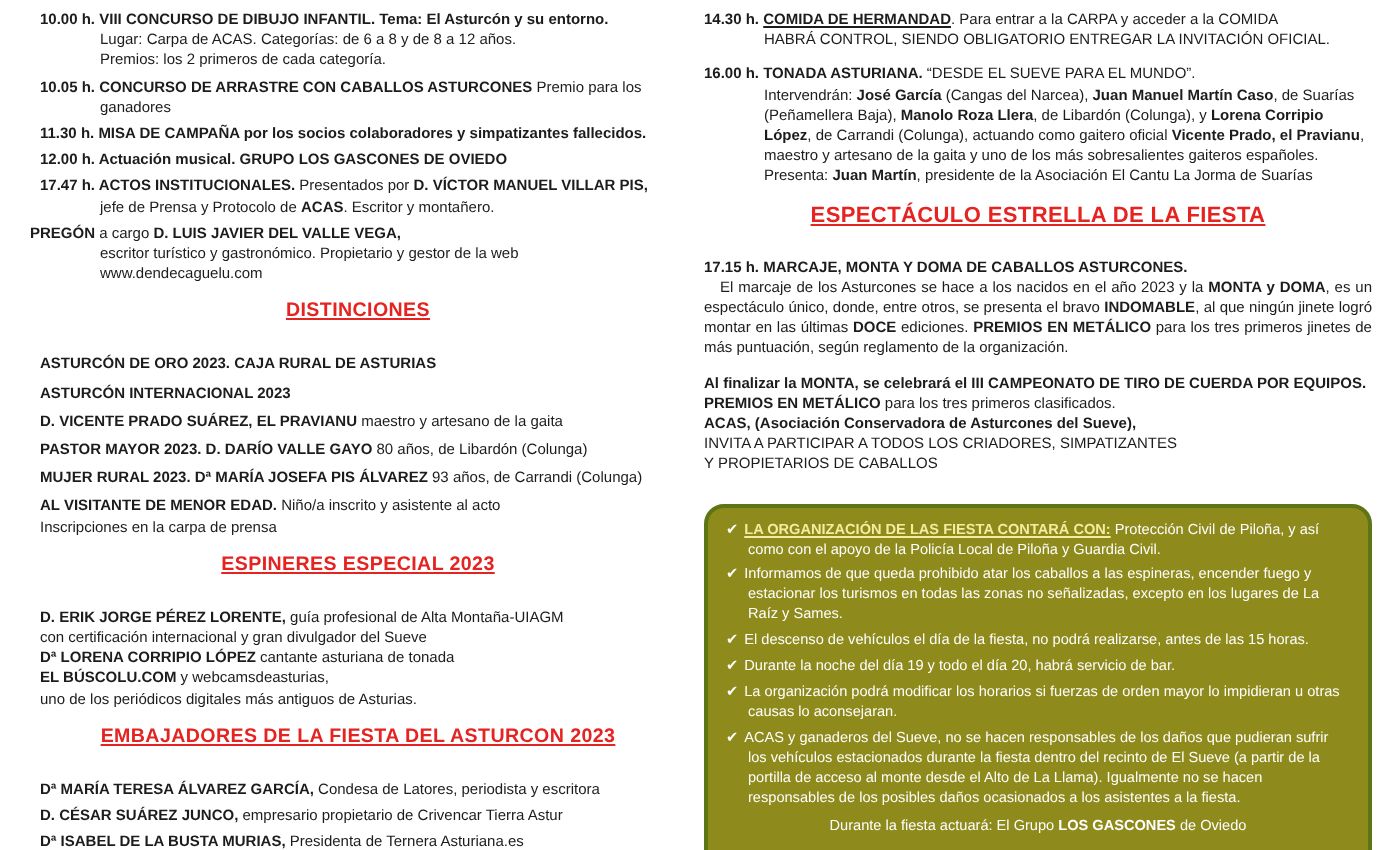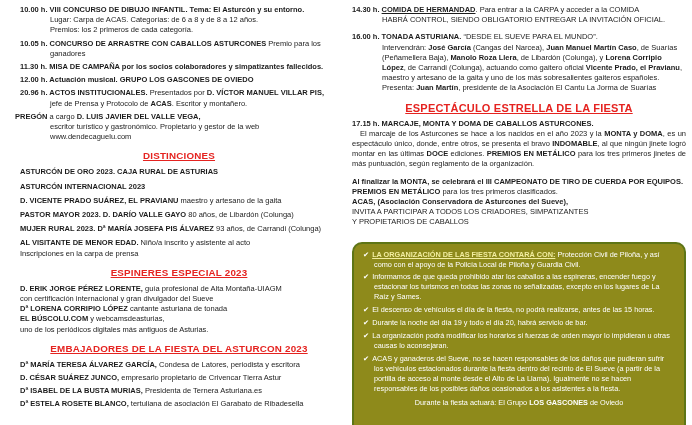--- a/index.html
+++ b/index.html
@@ -20,21 +20,21 @@
   .sub{padding-left:30px;}
   .preg{margin-left:-5px;}
   .center{text-align:left;}
   .just{text-align:justify;text-indent:8px;}
   .g1{margin-top:3px;}
   .g2{margin-top:7px;}
   .sp{margin-top:4px;}
   .sp2{margin-top:3px;}
   .hd{
     color:var(--red,#e52320);font-weight:700;text-decoration:underline;
-    text-align:center;font-size:9.8px;line-height:12px;margin-top:8px;margin-bottom:5px;
+    text-align:center;font-size:9.8px;line-height:12px;margin-top:8px;margin-bottom:15px;
     letter-spacing:.2px;
   }
   .hdl{font-size:11px;}
   .note-title{
     color:var(--red,#e52320);font-weight:700;text-align:center;
     font-size:12px;line-height:13px;letter-spacing:2.8px;margin-top:6px;
   }
   .note-box{
     margin-top:14px;
     background:var(--olive,#8e8a1b);
@@ -54,21 +54,21 @@
 <body>
 
 <div class="page">
   <div class="col col-left">
       <div class="ln sched"><span class="b">10.00 h. </span><span class="b">VIII CONCURSO DE DIBUJO INFANTIL. Tema: El Asturcón y su entorno.</span></div>
       <div class="ln sub"><span class="">Lugar: Carpa de ACAS. Categorías: de 6 a 8 y de 8 a 12 años.</span></div>
       <div class="ln sub"><span class="">Premios: los 2 primeros de cada categoría.</span></div>
       <div class="ln sched g1"><span class="b">10.05 h. </span><span class="b">CONCURSO DE ARRASTRE CON CABALLOS ASTURCONES </span><span class="">Premio para los ganadores</span></div>
       <div class="ln sched g1"><span class="b">11.30 h. </span><span class="b">MISA DE CAMPAÑA por los socios colaboradores y simpatizantes fallecidos.</span></div>
       <div class="ln sched g1"><span class="b">12.00 h. </span><span class="b">Actuación musical. GRUPO LOS GASCONES DE OVIEDO</span></div>
-      <div class="ln sched g1"><span class="b">20.96 h. </span><span class="b">ACTOS INSTITUCIONALES. </span><span class="">Presentados por </span><span class="b">D. VÍCTOR MANUEL VILLAR PIS,</span></div>
+      <div class="ln sched g1"><span class="b">17.47 h. </span><span class="b">ACTOS INSTITUCIONALES. </span><span class="">Presentados por </span><span class="b">D. VÍCTOR MANUEL VILLAR PIS,</span></div>
       <div class="ln sub"><span class="">jefe de Prensa y Protocolo de </span><span class="b">ACAS</span><span class="">. Escritor y montañero.</span></div>
       <div class="ln sched g1 preg"><span class="b">PREGÓN </span><span class="">a cargo </span><span class="b">D. LUIS JAVIER DEL VALLE VEGA,</span></div>
       <div class="ln sub"><span class="">escritor turístico y gastronómico. Propietario y gestor de la web www.dendecaguelu.com</span></div>
       <div class="ln hd"><span class="">DISTINCIONES</span></div>
       <div class="ln center sp"><span class="b">ASTURCÓN DE ORO 2023.  CAJA RURAL DE ASTURIAS</span></div>
       <div class="ln center sp"><span class="b">ASTURCÓN INTERNACIONAL 2023</span></div>
       <div class="ln center sp"><span class="b">D. VICENTE PRADO SUÁREZ, EL PRAVIANU </span><span class="">maestro y artesano de la gaita</span></div>
       <div class="ln center sp"><span class="b">PASTOR MAYOR 2023. D. DARÍO VALLE GAYO </span><span class="">80 años, de Libardón (Colunga)</span></div>
       <div class="ln center sp"><span class="b">MUJER RURAL 2023. Dª MARÍA JOSEFA PIS ÁLVAREZ </span><span class="">93 años, de Carrandi (Colunga)</span></div>
       <div class="ln center sp"><span class="b">AL VISITANTE DE MENOR EDAD. </span><span class="">Niño/a inscrito y asistente al acto</span></div>

